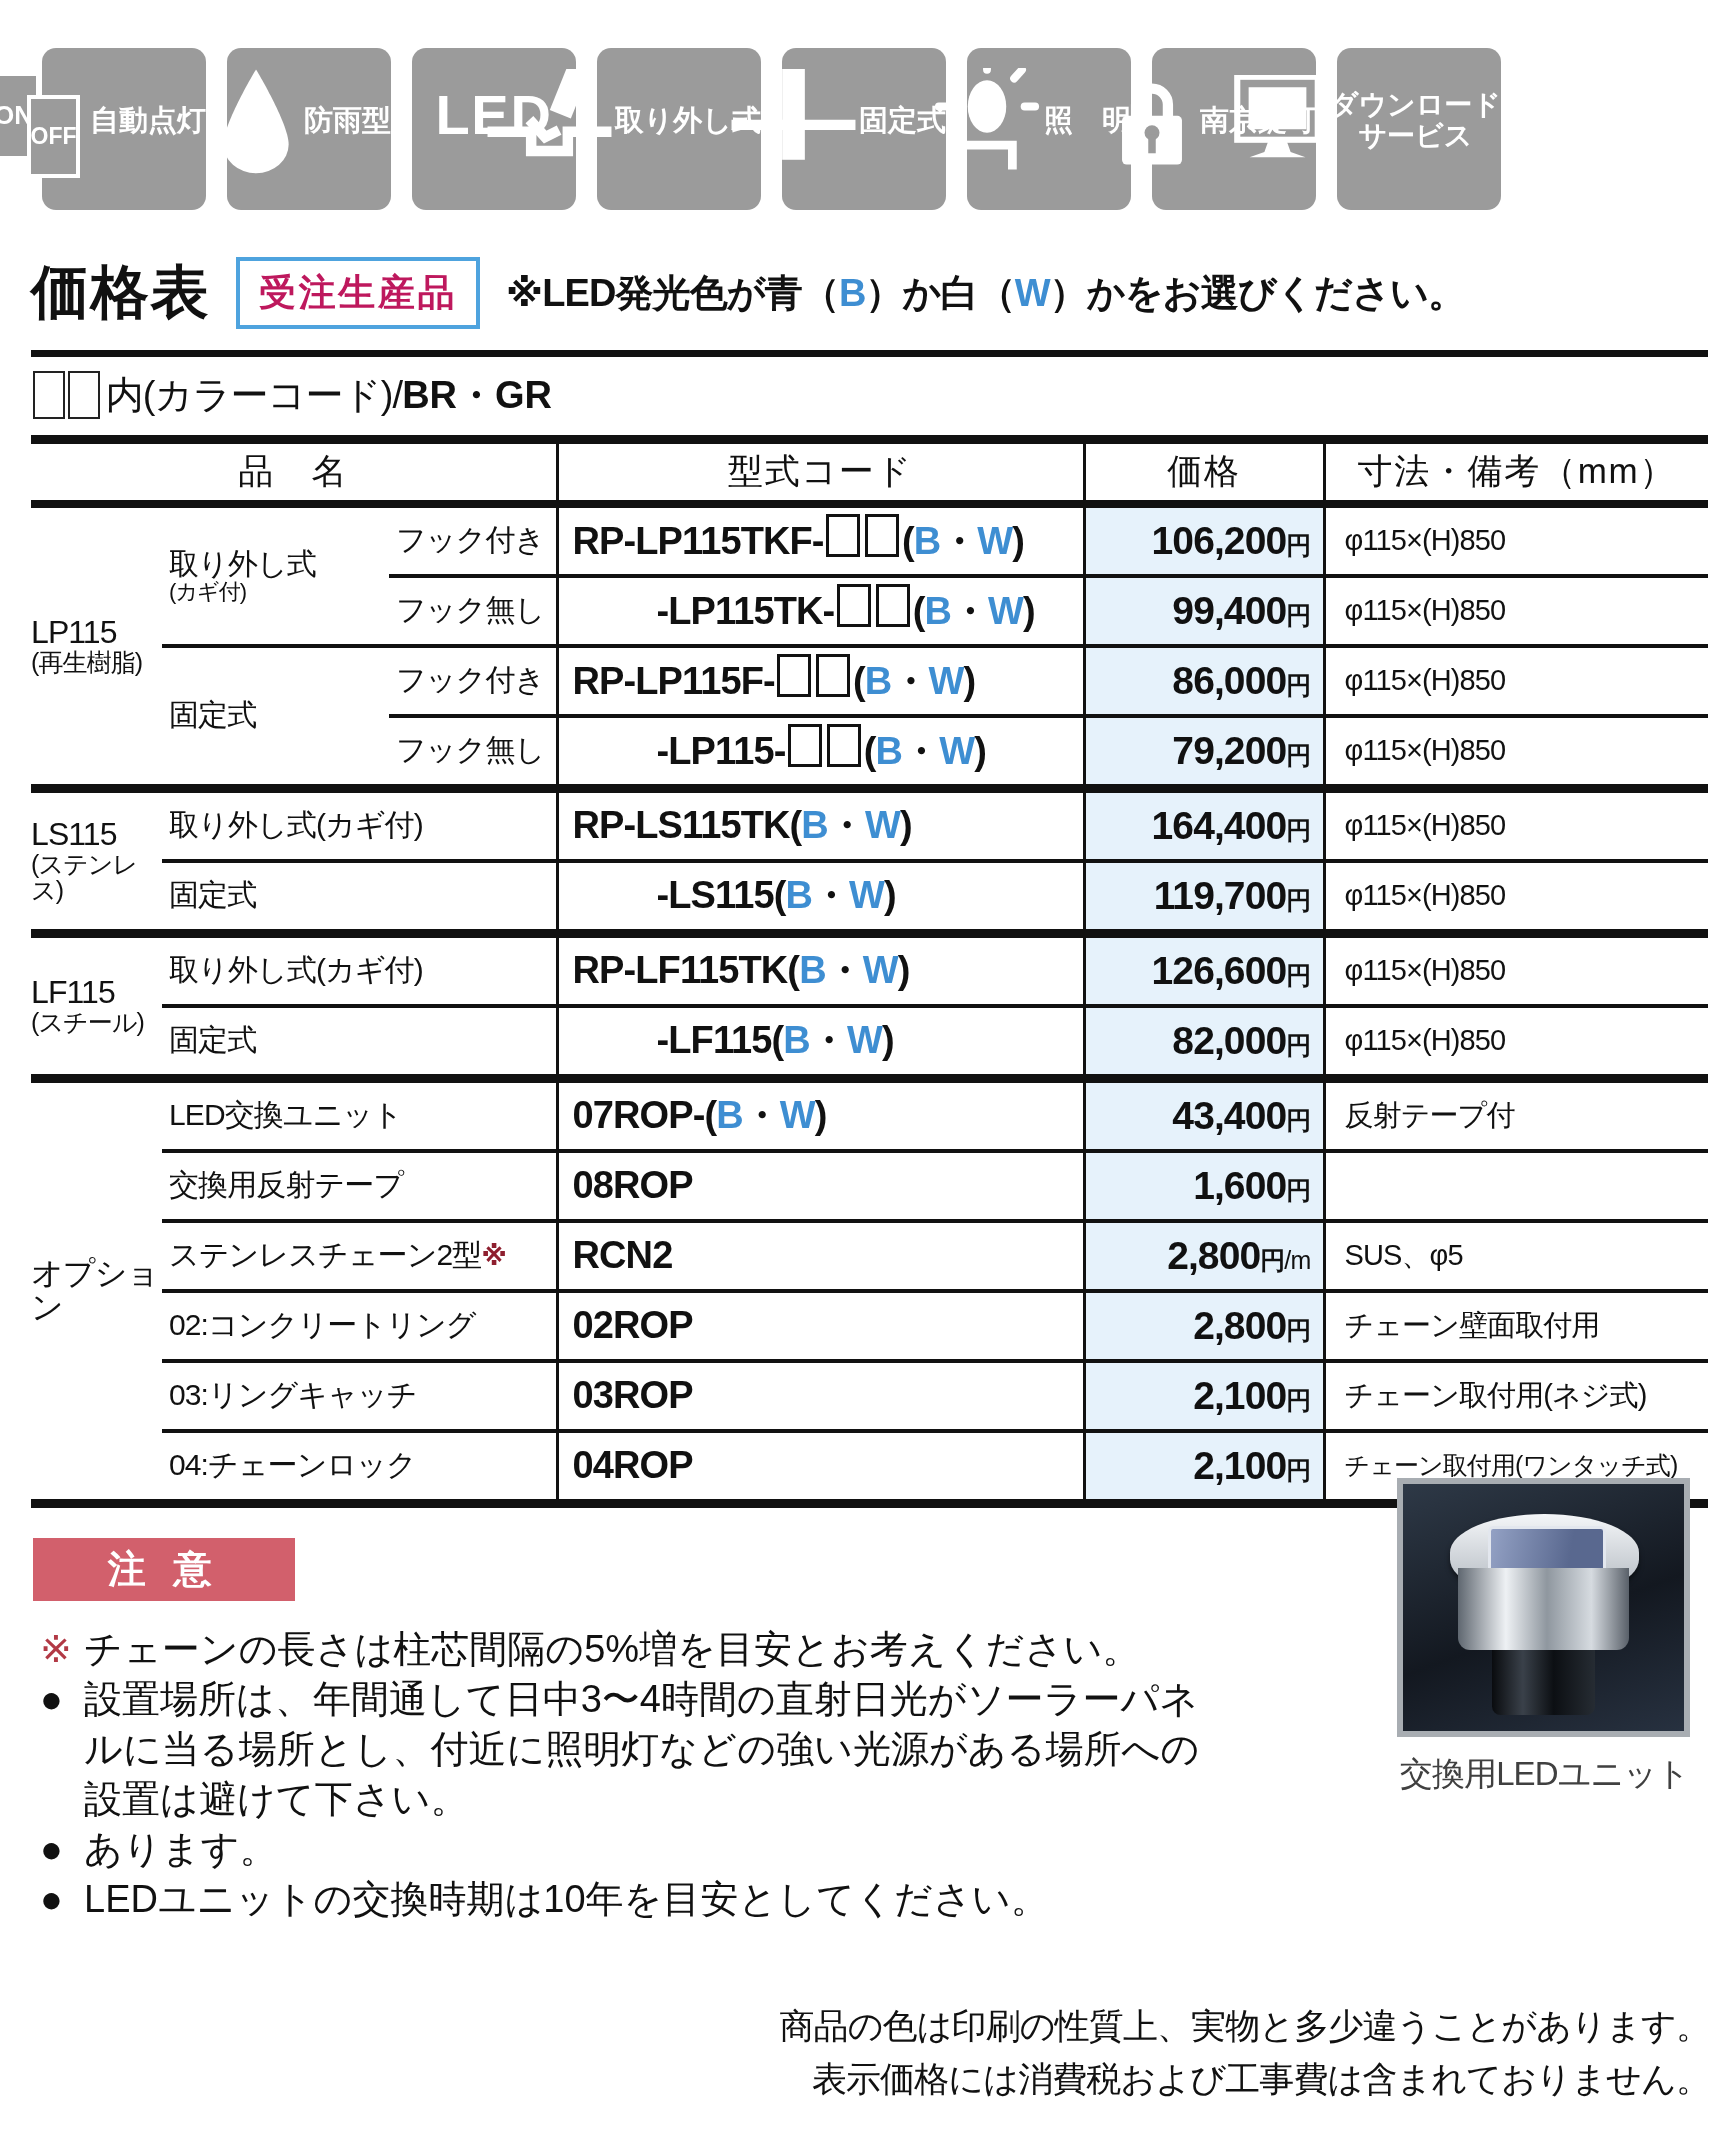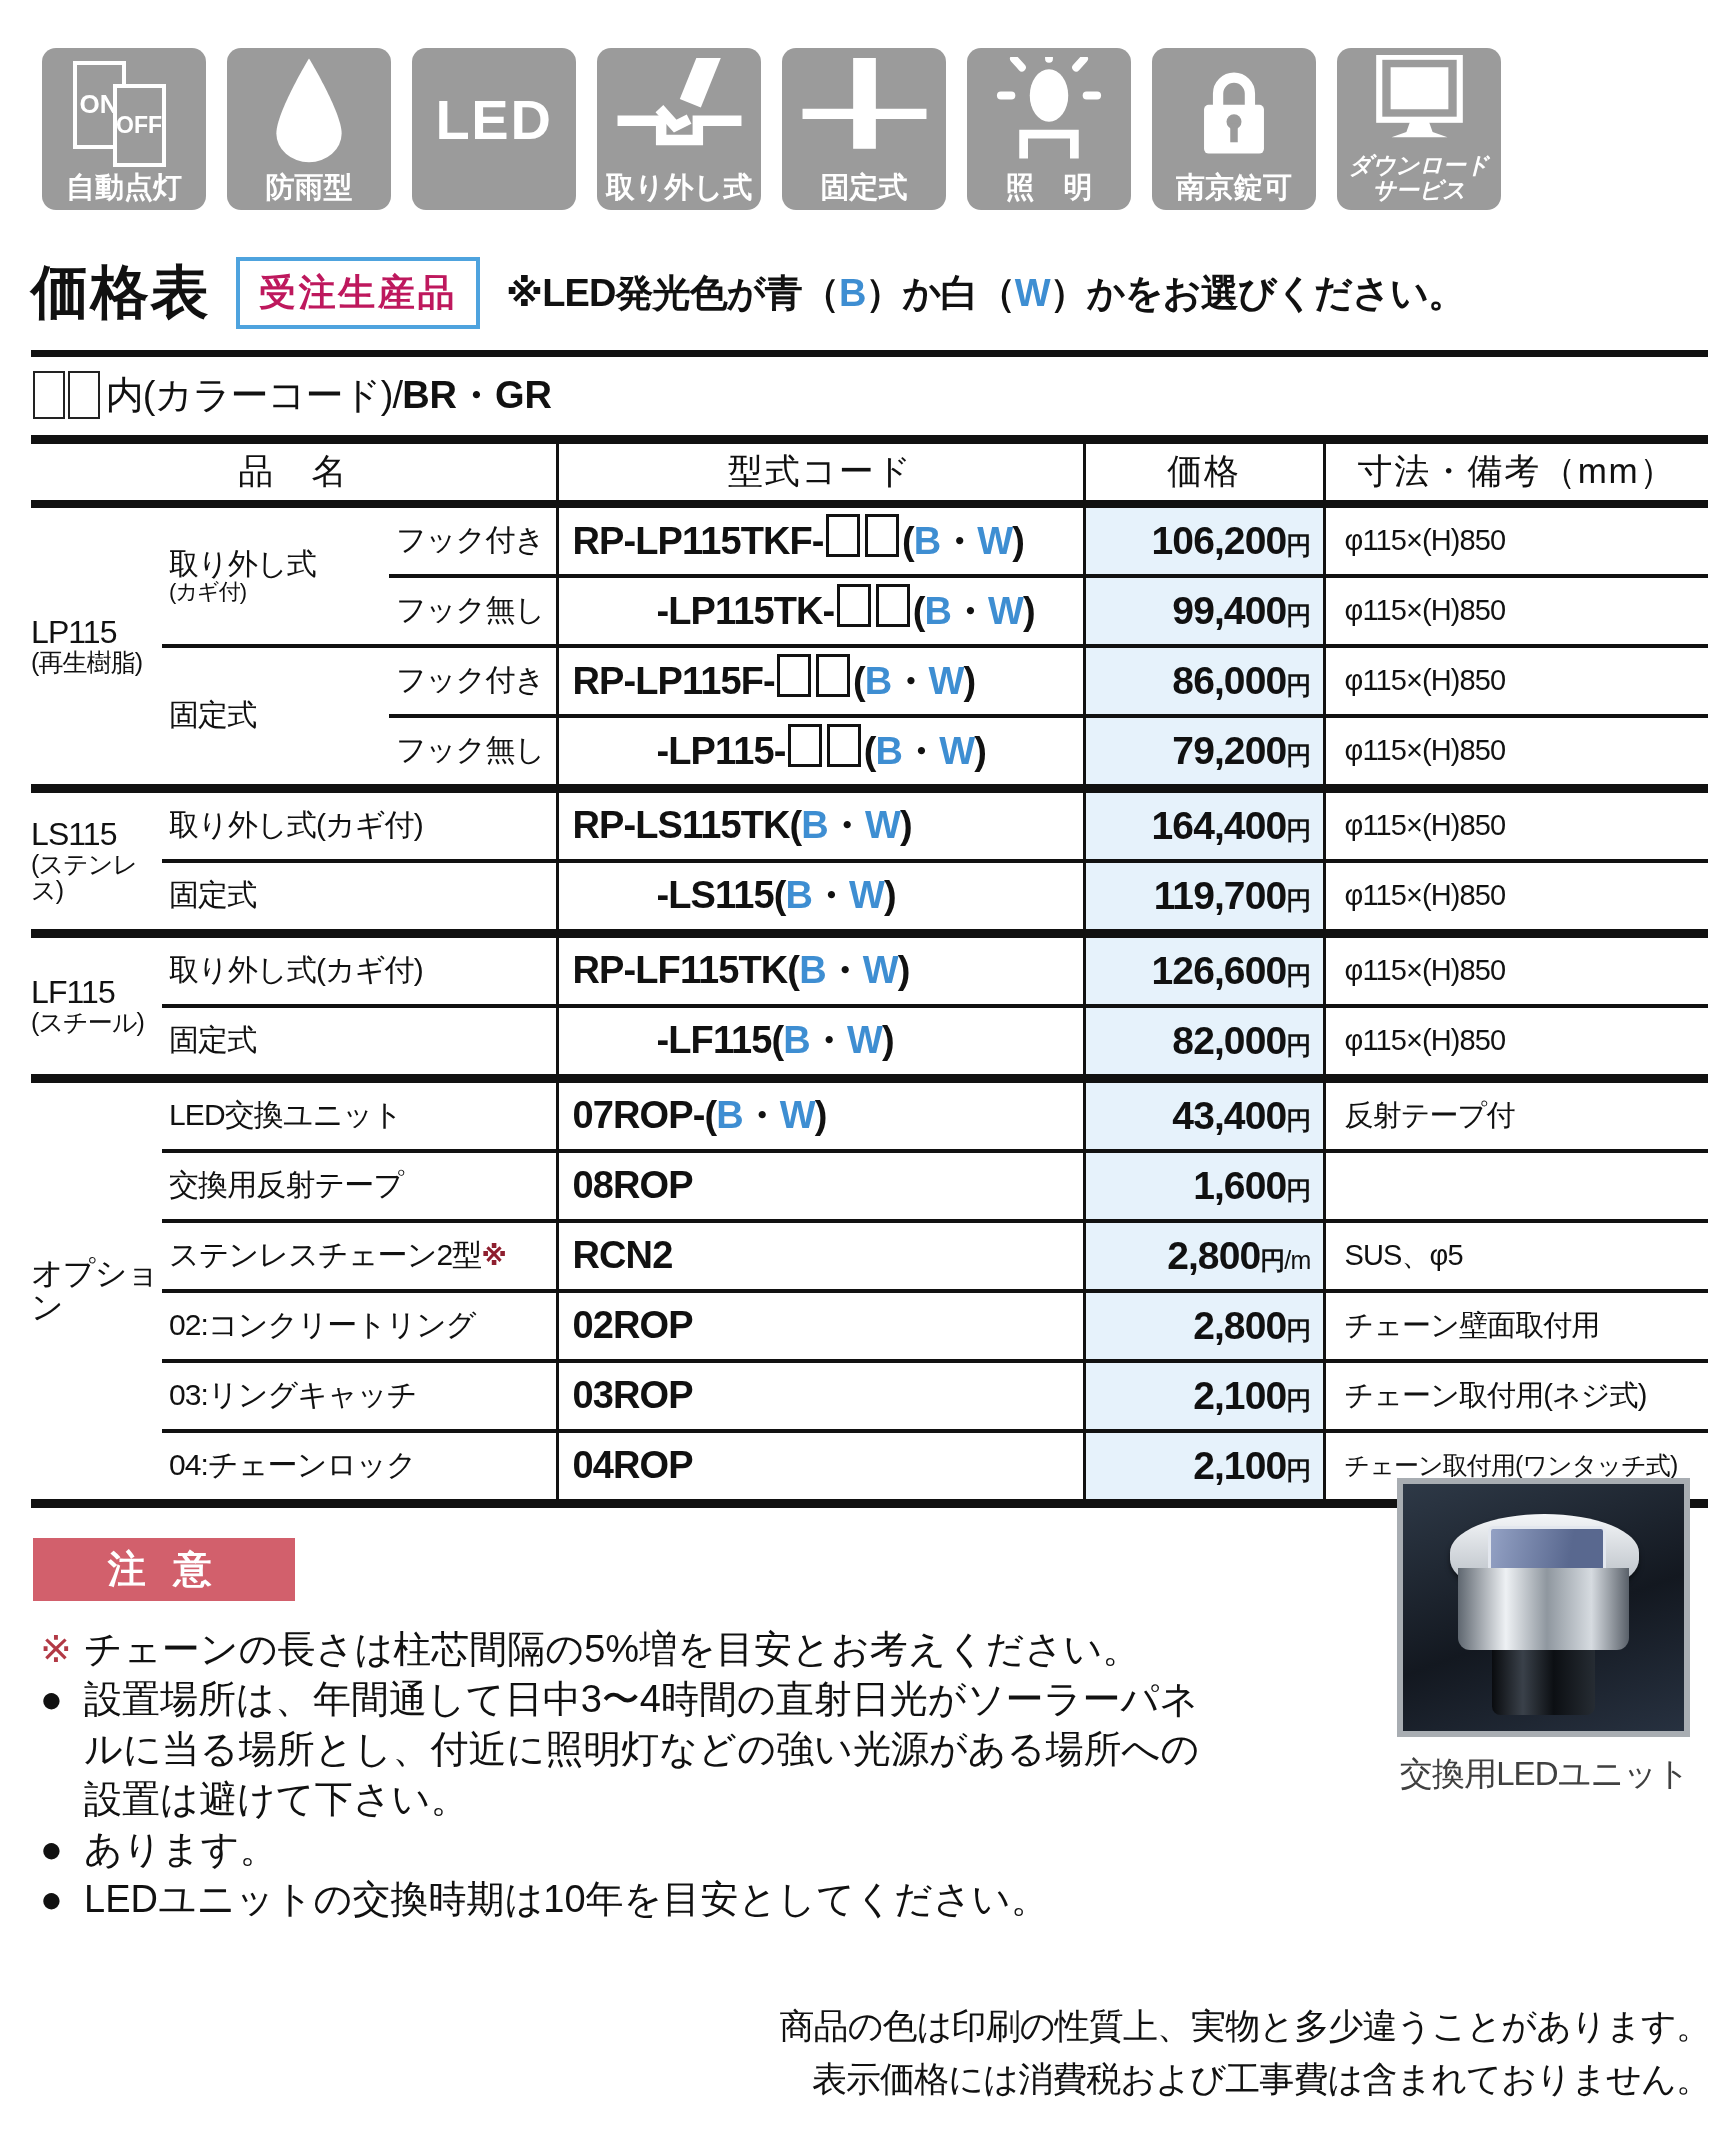--- a/index.html
+++ b/index.html
@@ -6,26 +6,26 @@
   body{
     width:1733px;height:2140px;position:relative;overflow:hidden;
     background:#ffffff;color:#111;
     font-family:"Liberation Sans","DejaVu Sans",sans-serif;
     -webkit-font-smoothing:antialiased;
   }
   
   .icon-row{display:flex;gap:21px;margin:48px 0 0 42px;}
   .badge{
     width:164px;height:162px;background:#9b9b9b;border-radius:14px;
-    color:#fff;display:flex;flex-direction:column;align-items:center;
-    justify-content:flex-end;padding-bottom:7px;box-sizing:border-box;flex:none;
+    color:#fff;display:flex;flex-direction:row;align-items:center;
+    justify-content:flex-end;padding-bottom:17px;box-sizing:border-box;flex:none;
   }
   .badge .glyph{flex:1;display:flex;align-items:center;justify-content:center;width:100%;}
   .badge .cap{font-size:29px;font-weight:bold;line-height:1.08;letter-spacing:0;white-space:nowrap;}
-  .badge .cap.small{font-size:23px;text-align:center;font-style:italic;}
+  .badge .cap.small{font-size:28px;text-align:center;}
   .led-word{font-size:56px;font-weight:bold;letter-spacing:1.7px;margin-bottom:12.2px;}
   .onoff{position:relative;width:103px;height:105px;margin-top:7px;}
   .on-box,.off-box{
     position:absolute;border:4.4px solid #fff;background:#9b9b9b;color:#fff;
     font-weight:bold;display:flex;align-items:center;justify-content:center;
   }
   .on-box{left:0;top:0;width:45px;height:80px;font-size:26px;}
   .off-box{left:40px;top:23px;width:45px;height:75px;font-size:23px;}
   
   .title-row{display:flex;align-items:center;gap:26px;margin:44px 0 0 31px;}

